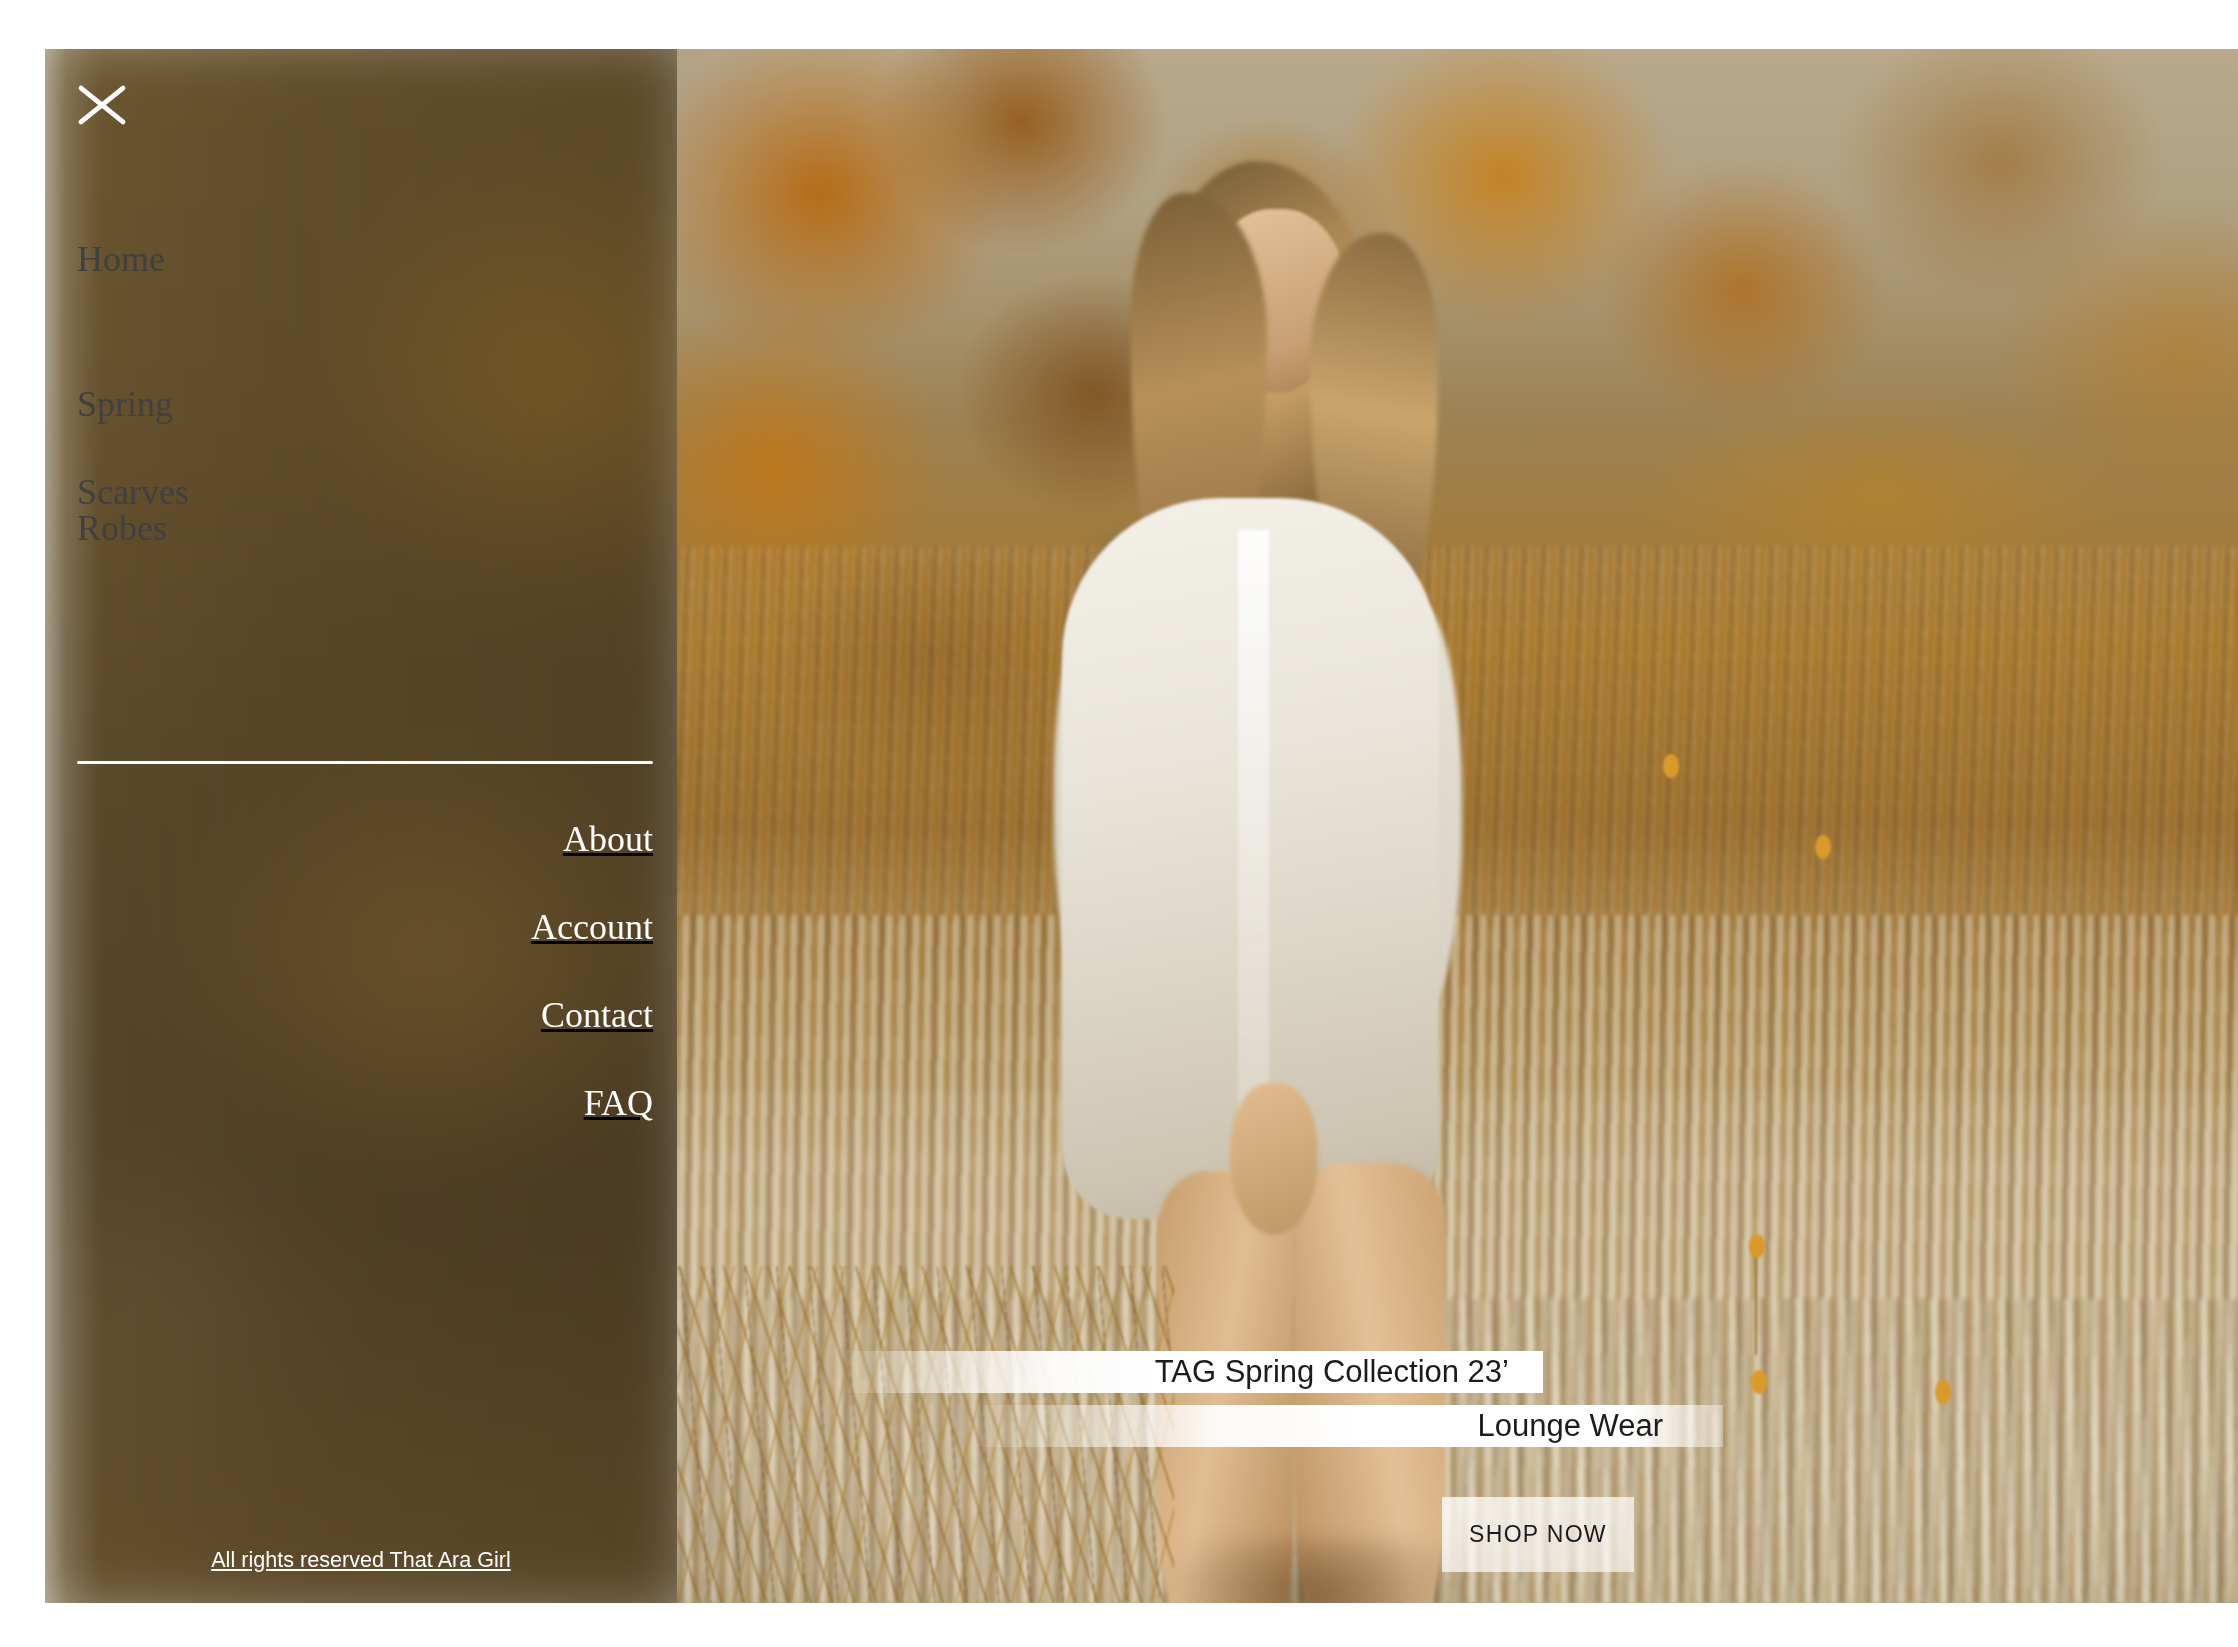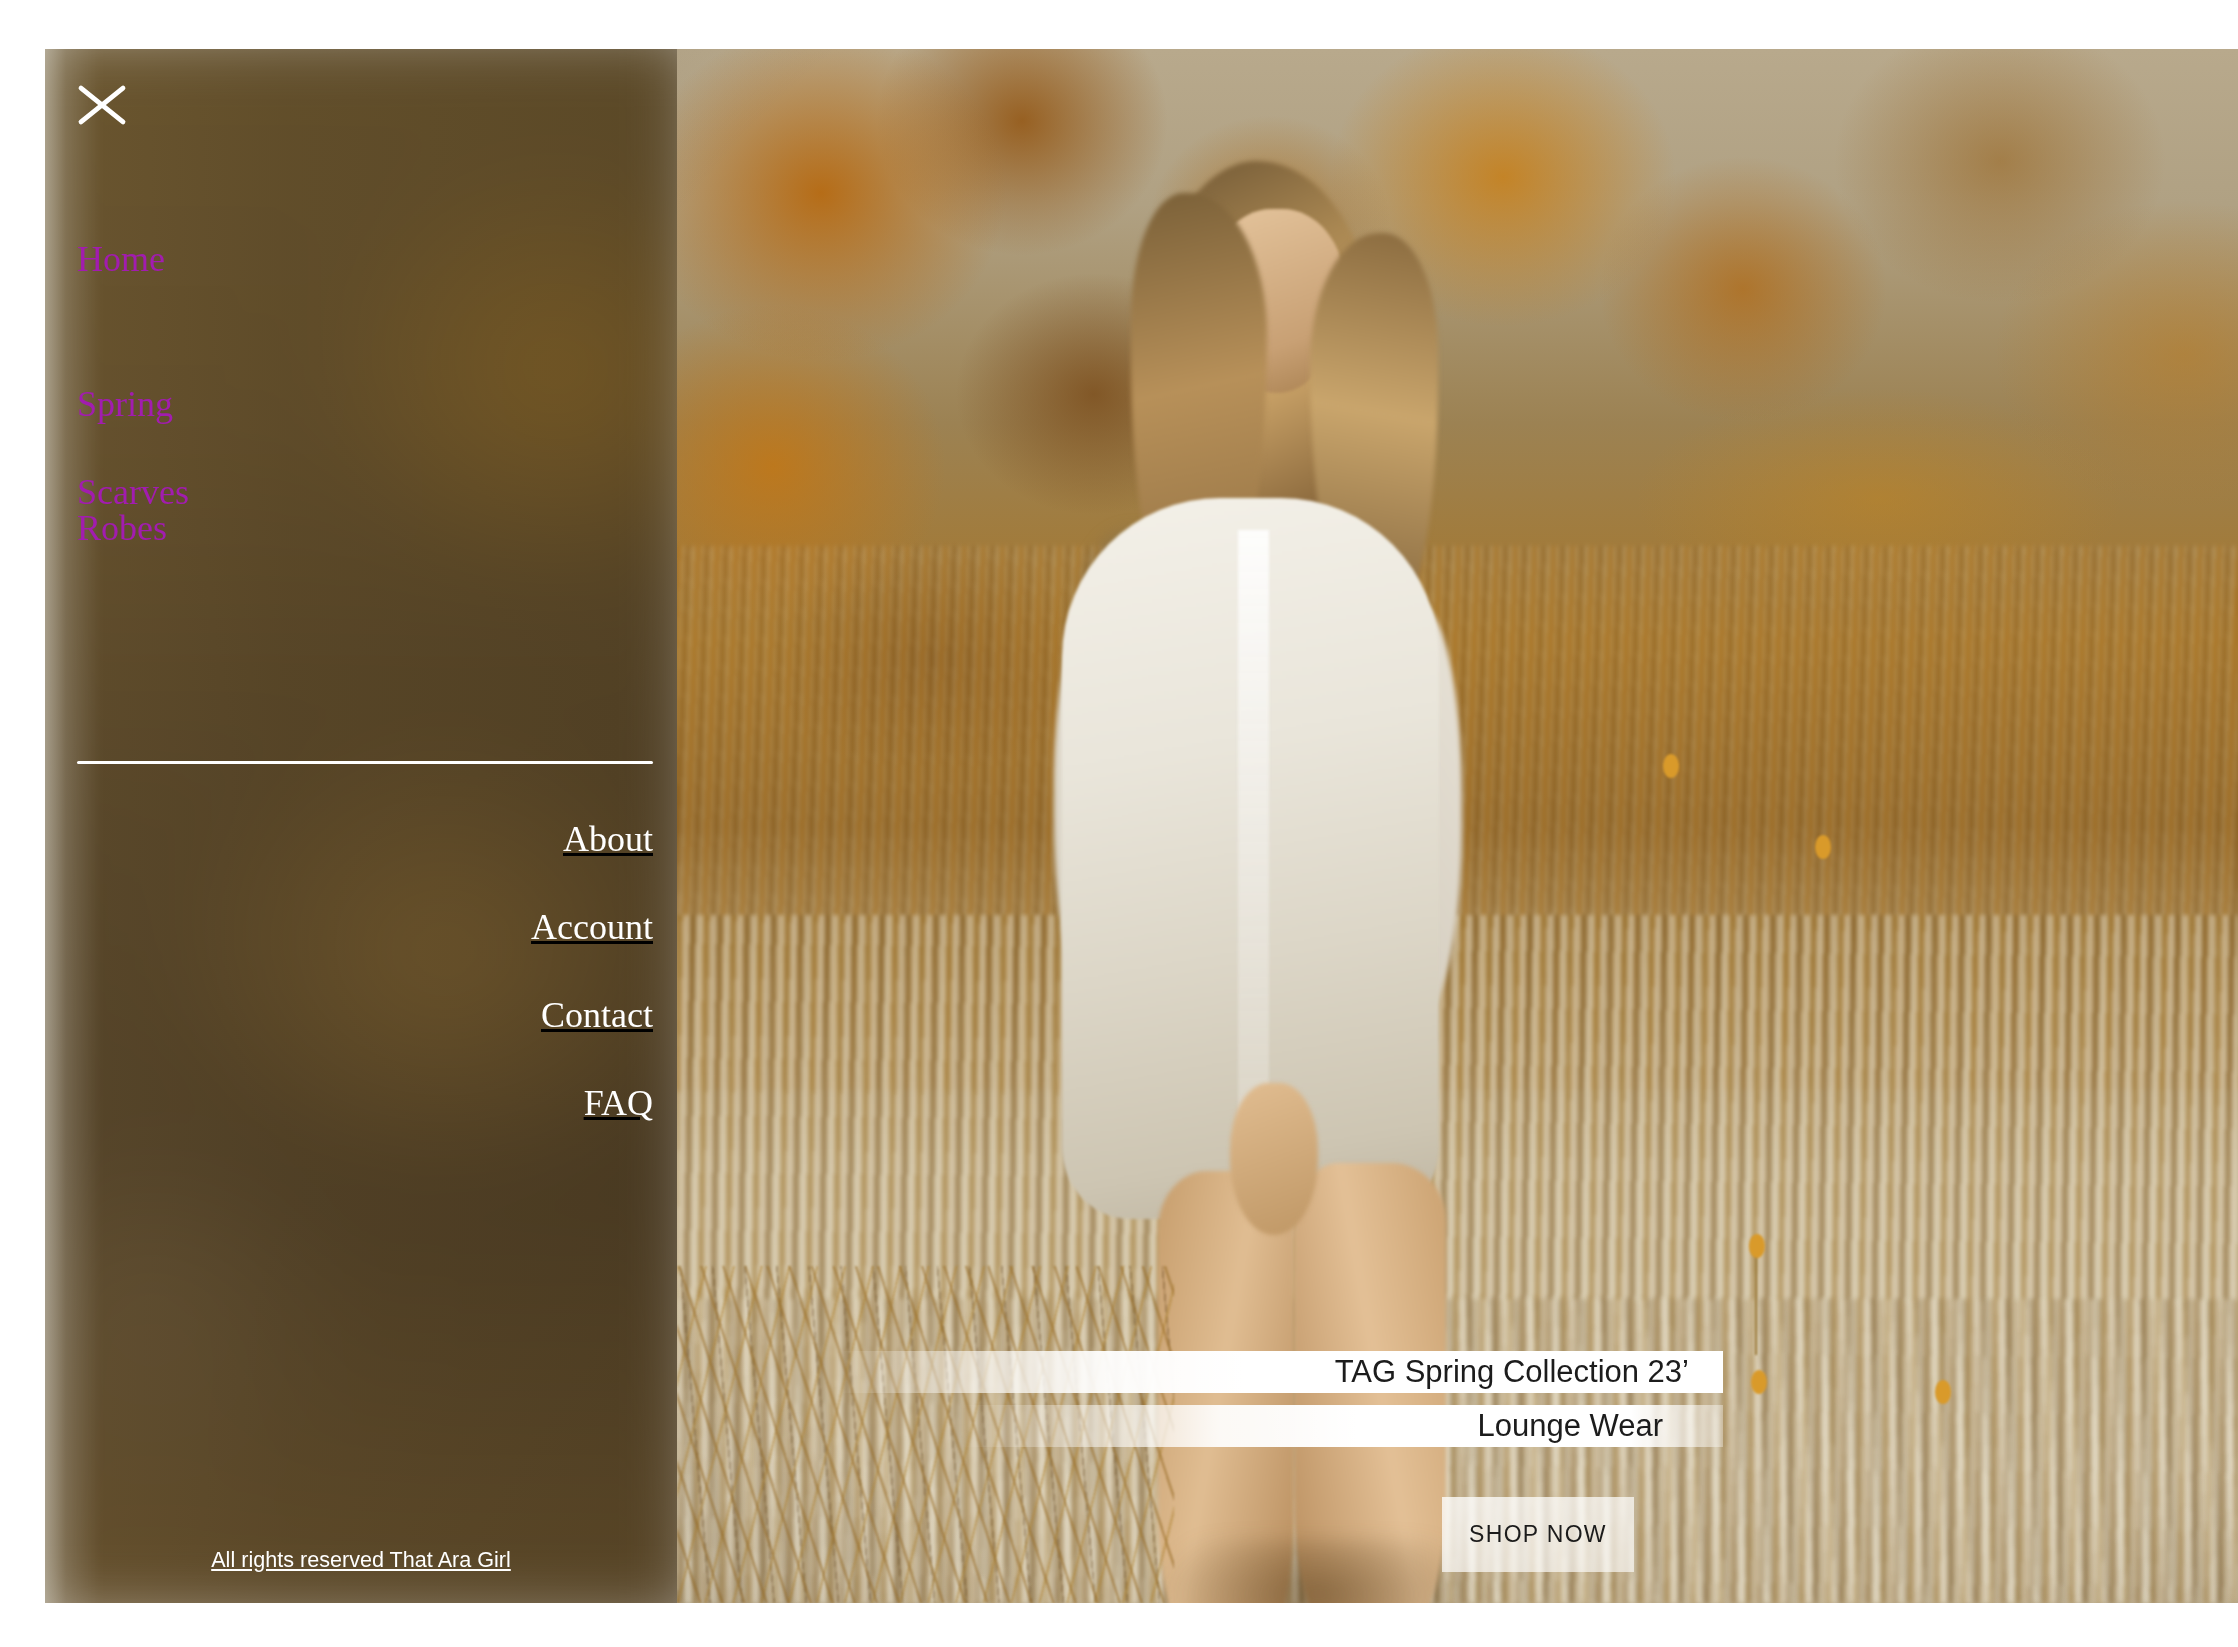--- a/index.html
+++ b/index.html
@@ -208,21 +208,21 @@
     align-items: center;
     color: #1c1c1c;
     font-family: "Liberation Sans", "DejaVu Sans", sans-serif;
     font-weight: 400;
     white-space: nowrap;
     pointer-events: auto;
   }
   #caption-line1 {
     left: 160px;
     top: 1302px;
-    width: 886px;
+    width: 706px;
     height: 42px;
     justify-content: flex-end;
     padding-right: 34px;
     box-sizing: border-box;
     font-size: 31px;
     background: linear-gradient(to right, rgba(255,255,255,0) 0%, rgba(255,255,255,.55) 14%, rgba(255,255,255,.94) 30%, #ffffff 46%, #ffffff 100%);
   }
   #caption-line2 {
     left: 285px;
     top: 1356px;
@@ -289,21 +289,21 @@
   #close-button svg { display: block; }
 
   .nav-primary {
     position: absolute;
     left: 32px;
     top: 192px;
     width: 561px;
   }
   .nav-primary .nav-item {
     display: block;
-    color: #a21caf;
+    color: #404040;
     font-size: 36px;
     line-height: 1;
     text-decoration: none;
     cursor: pointer;
     white-space: nowrap;
   }
   .nav-primary .nav-item.home       { margin-bottom: 109px; }
   .nav-primary .nav-item.spaced     { margin-bottom: 52px; }
 
   #menu-divider {

